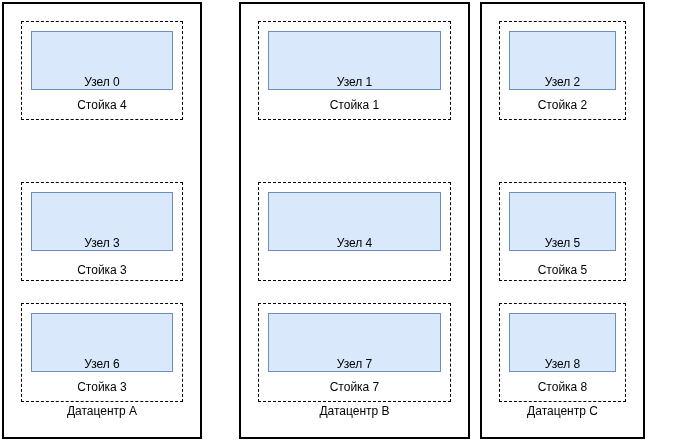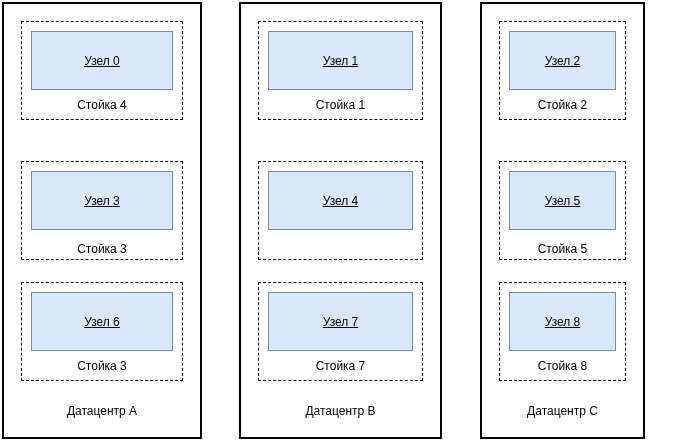--- a/index.html
+++ b/index.html
@@ -19,46 +19,45 @@
   }
   .datacenter {
     position: absolute;
     top: 2px;
     height: 437px;
     border: 2px solid var(--outline, #000000);
     box-sizing: border-box;
     background: var(--bg, #ffffff);
   }
   .dc-0 { left: 2px;   width: 200px; }
-  .dc-1 { left: 239px; width: 203px; }
+  .dc-1 { left: 239px; width: 231px; }
   .dc-2 { left: 480px; width: 165px; }
 
   .rack {
     box-sizing: border-box;
     height: 99px;
     margin: 0 17px;
     border: 1px dashed var(--outline, #000000);
     display: flex;
     flex-direction: column;
   }
   .rack.r-0 { margin-top: 17px; }
-  .rack.r-1 { margin-top: 41px; gap: 8px; }
+  .rack.r-1 { margin-top: 62px; gap: 8px; }
   .rack.r-2 { margin-top: 22px; }
 
   .node {
     box-sizing: border-box;
     height: 59px;
     margin: 9px 9px 0 9px;
     background: var(--node-fill, #dae8fc);
     border: 1px solid var(--node-border, #6c8ebf);
     display: flex;
-    align-items: center;
+    align-items: flex-end;
     justify-content: center;
     text-align: center;
-    text-decoration: underline;
   }
   .rack-label {
     flex: 1;
     display: flex;
     align-items: center;
     justify-content: center;
     text-align: center;
   }
   .dc-label {
     position: absolute;

